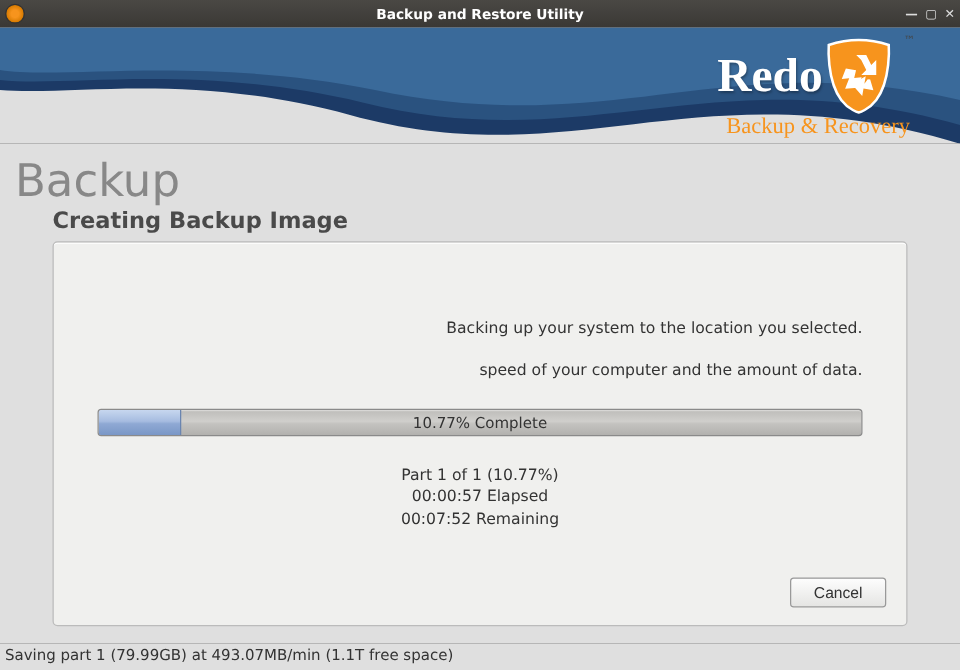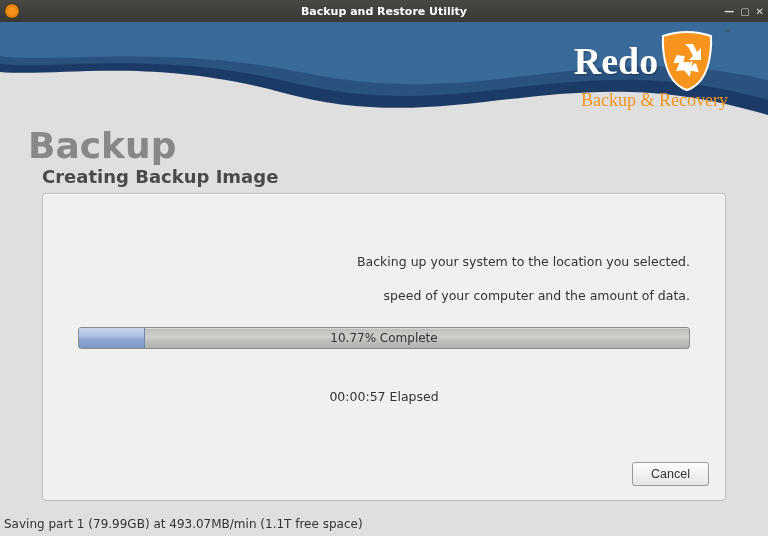--- a/index.html
+++ b/index.html
@@ -69,22 +69,22 @@
   
   .content {
     background: #dfdfdf;
     height: 400px;
     padding: 8px 12px 0 12px;
     position: relative;
   }
   .content h1 {
     color: #888;
     font-size: 36px;
-    font-weight: bold;
-    margin: 2px 0 0 16px;
+    font-weight: normal;
+    margin: 2px 0 0 0;
   }
   .content h2 {
     color: #4a4a4a;
     font-size: 18px;
     font-weight: bold;
     margin: 0 0 6px 30px;
   }
   
   .panel {
     margin: 0 30px;
@@ -202,22 +202,23 @@
       <br>
       <span>speed of your computer and the amount of data.</span>
     </div>
 
     <div class="progress">
       <div class="fill" style="width:10.77%"></div>
       <div class="label">10.77% Complete</div>
     </div>
 
     <div class="stats">
-      <br>
+      <span>Part 1 of 1 (10.77%)</span><br>
       <span>00:00:57 Elapsed</span><br>
+      <span>00:07:52 Remaining</span>
     </div>
 
     <button class="cancel">Cancel</button>
   </div>
 </div>
 
 <div class="statusbar">
   <span>Saving part 1 (79.99GB) at 493.07MB/min (1.1T free space)</span>
 </div>
 

